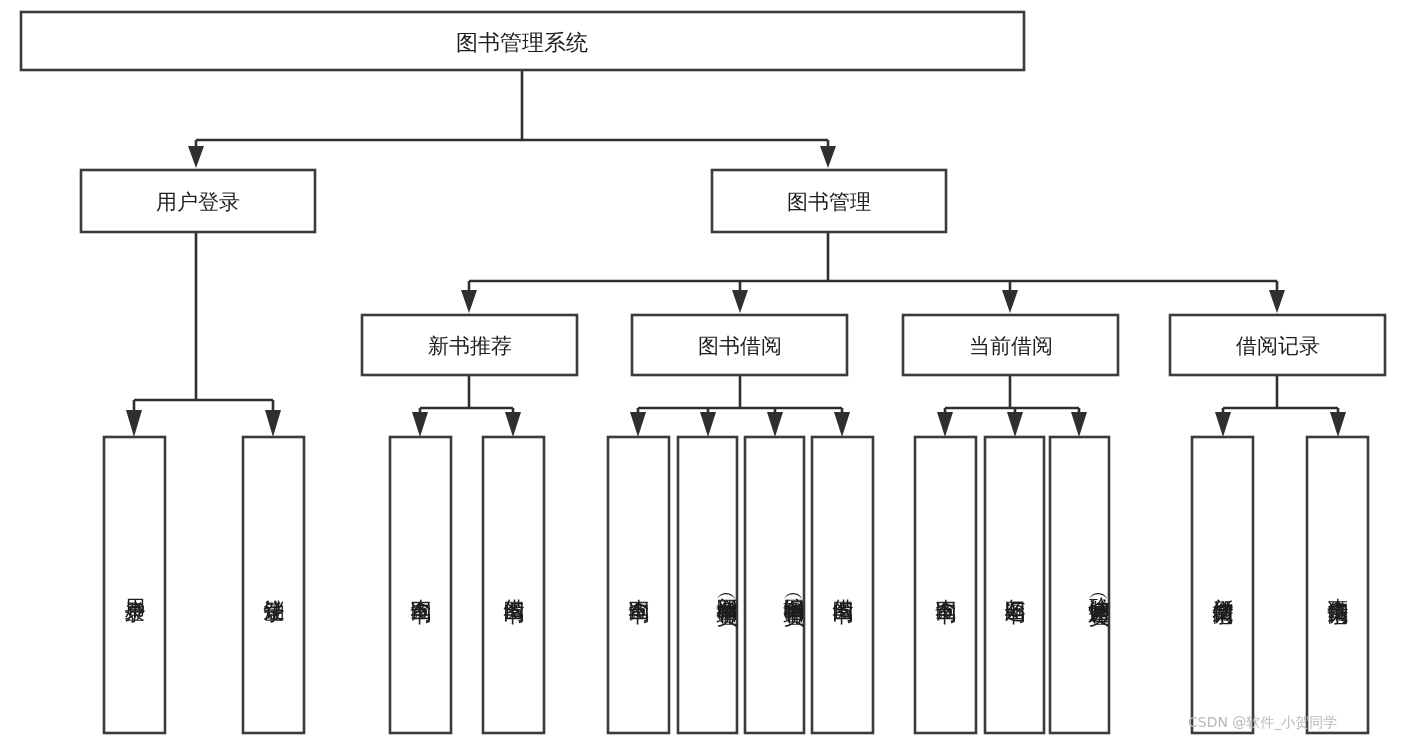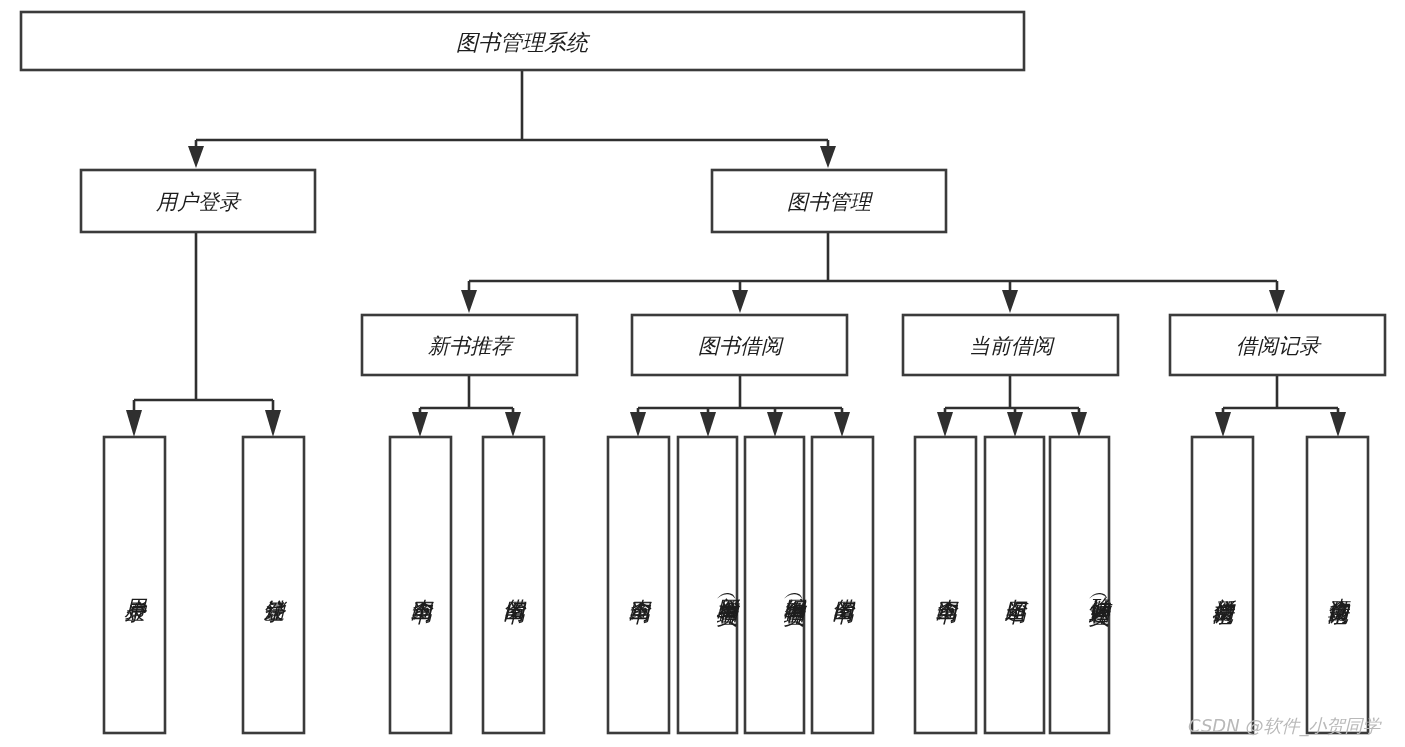--- a/index.html
+++ b/index.html
@@ -12,21 +12,20 @@
     width: 1405px;
     height: 747px;
     overflow: hidden;
     font-family: "DejaVu Sans", "Liberation Sans", sans-serif;
   }
   #diagram-root {
     position: relative;
     width: 1405px;
     height: 747px;
     background: #ffffff;
-    font-style: italic;
   }
   svg.diagram-canvas {
     position: absolute;
     left: 0;
     top: 0;
     width: 1405px;
     height: 747px;
     display: block;
   }
   .node-box {
@@ -69,21 +68,21 @@
     text-align: center;
     white-space: nowrap;
     pointer-events: none;
     user-select: none;
   }
   .watermark {
     position: absolute;
     left: 1188px;
     top: 714px;
     font-family: "DejaVu Sans", "Liberation Sans", sans-serif;
-    font-size: 18px;
+    font-size: 14px;
     color: #b9b9b9;
     white-space: nowrap;
     user-select: none;
   }
 </style>
 </head>
 <body>
 
 <div id="diagram-root">
 

